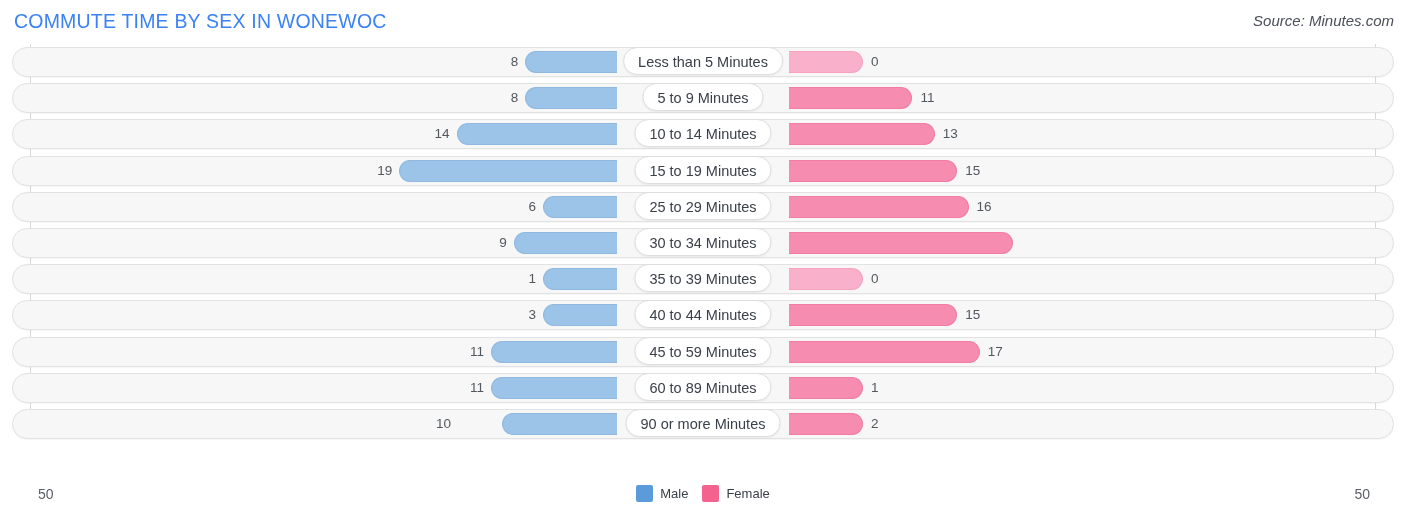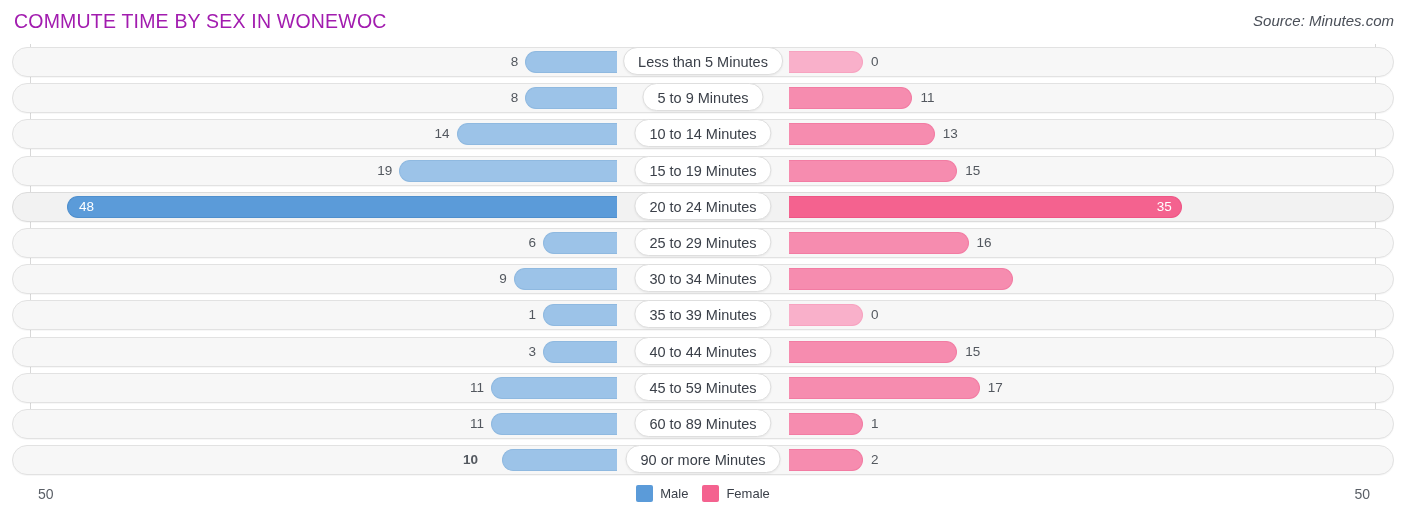--- a/index.html
+++ b/index.html
@@ -21,21 +21,21 @@
     position: absolute;
     top: 0; left: 0; right: 0;
     height: 44px;
   }
   .title {
     position: absolute;
     left: 14px;
     top: 10px;
     font-size: 19.5px;
     letter-spacing: 0.2px;
-    color: #a21caf;
+    color: #3b82f6;
     white-space: nowrap;
     text-align: center;
   }
   .source {
     position: absolute;
     right: 12px;
     top: 12px;
     font-size: 15px;
     font-style: italic;
     color: #4a4f58;
@@ -239,28 +239,20 @@
         <div class="pill">10 to 14 Minutes</div>
       </div>
       <div class="row">
         <div class="track"></div>
         <div class="bar male" style="left: 399.26px; width: 217.74px;"></div>
         <div class="bar female" style="left: 789px; width: 168.3px;"></div>
         <div class="val male" style="right: 1013.74px;">19</div>
         <div class="val female" style="left: 965.3px;">15</div>
         <div class="pill">15 to 19 Minutes</div>
       </div>
-      <div class="row highlight">
-        <div class="track"></div>
-        <div class="bar male" style="left: 66.92px; width: 550.08px;"></div>
-        <div class="bar female" style="left: 789px; width: 392.7px;"></div>
-        <div class="val-in" style="left: 78.92px;">48</div>
-        <div class="val-in" style="left: 1149.7px; width: 22px; text-align: right;">35</div>
-        <div class="pill">20 to 24 Minutes</div>
-      </div>
       <div class="row">
         <div class="track"></div>
         <div class="bar male" style="left: 543px; width: 74px;"></div>
         <div class="bar female" style="left: 789px; width: 179.52px;"></div>
         <div class="val male" style="right: 870px;">6</div>
         <div class="val female" style="left: 976.52px;">16</div>
         <div class="pill">25 to 29 Minutes</div>
       </div>
       <div class="row">
         <div class="track"></div>
@@ -299,21 +291,21 @@
         <div class="bar male" style="left: 490.94px; width: 126.06px;"></div>
         <div class="bar female" style="left: 789px; width: 74px;"></div>
         <div class="val male" style="right: 922.06px;">11</div>
         <div class="val female" style="left: 871px;">1</div>
         <div class="pill">60 to 89 Minutes</div>
       </div>
       <div class="row">
         <div class="track"></div>
         <div class="bar male" style="left: 502.4px; width: 114.6px;"></div>
         <div class="bar female" style="left: 789px; width: 74px;"></div>
-        <div class="val male" style="right: 928px; font-weight: bold;">10</div>
+        <div class="val male" style="right: 955px;">10</div>
         <div class="val female" style="left: 871px;">2</div>
         <div class="pill">90 or more Minutes</div>
       </div>
     </div>
 </div>
 
 <div class="footer">
   <div class="axis-label left">50</div>
   <div class="axis-label right">50</div>
   <div class="legend">

